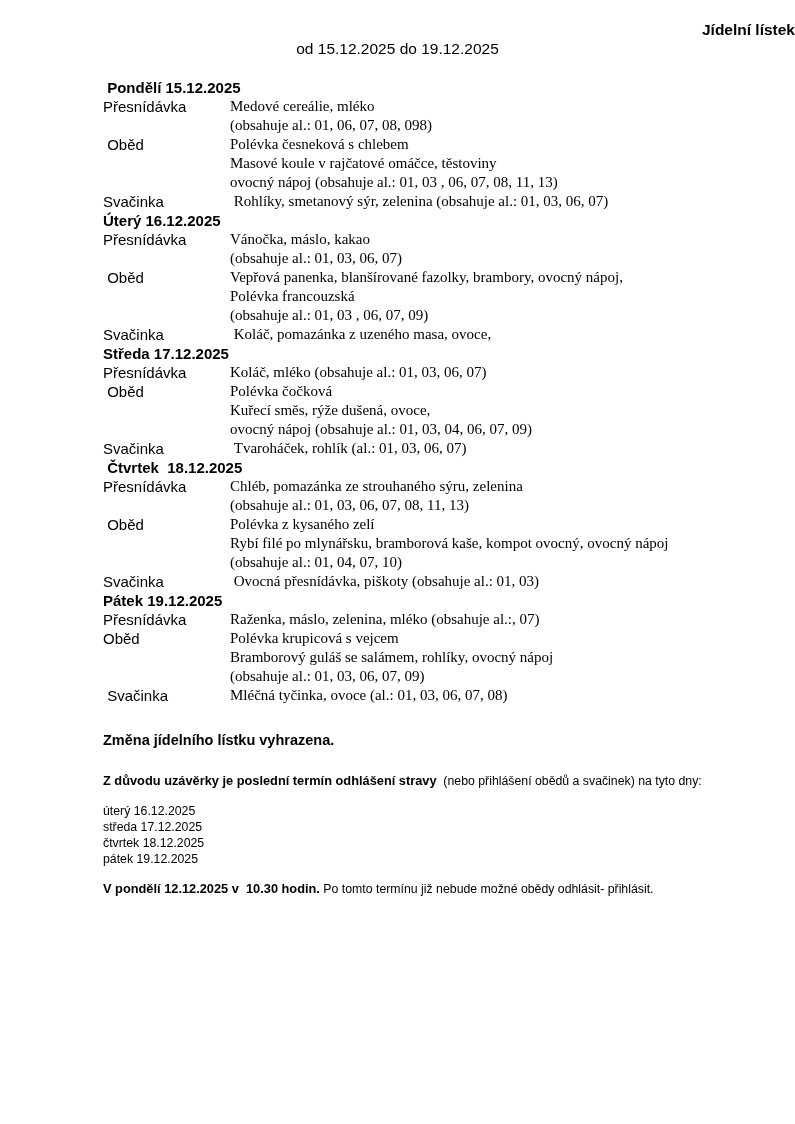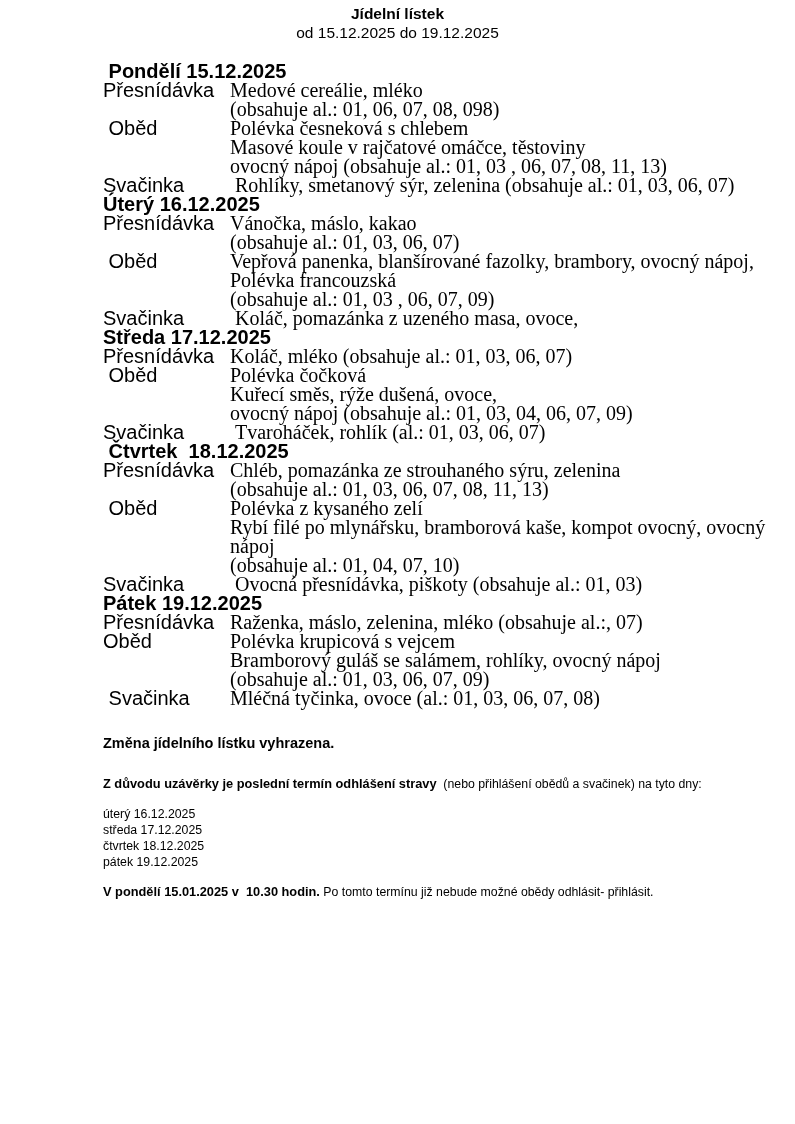--- a/index.html
+++ b/index.html
@@ -9,36 +9,36 @@
     color: #000000;
   }
   .page {
     position: relative;
     width: 795px;
     height: 1124px;
     background: #ffffff;
     overflow: hidden;
   }
   .doc-title {
-    padding-top: 4px;
-    text-align: center;
+    padding-top: 20px;
+    text-align: right;
     font-size: 15.5px;
     font-weight: bold;
     line-height: 19px;
     white-space: pre-wrap;
   }
   .doc-subtitle {
     text-align: center;
     font-size: 15.5px;
     line-height: 19px;
     white-space: pre-wrap;
   }
   .menu {
     margin: 20px 0 6px 103px;
-    font-size: 20px;
+    font-size: 15px;
     line-height: 19px;
   }
   .day-header {
     font-weight: bold;
     white-space: pre-wrap;
   }
   .meal-row {
     display: flex;
     align-items: flex-start;
   }
@@ -199,14 +199,14 @@
 
   <div class="deadline-note"><span class="bold-part">Z důvodu uzávěrky je poslední termín odhlášení stravy</span><span>  (nebo přihlášení obědů a svačinek) na tyto dny:</span></div>
 
   <div class="deadline-days">
       <div class="deadline-day">úterý 16.12.2025</div>
       <div class="deadline-day">středa 17.12.2025</div>
       <div class="deadline-day">čtvrtek 18.12.2025</div>
       <div class="deadline-day">pátek 19.12.2025</div>
     </div>
 
-  <div class="final-note"><span class="bold-part">V pondělí 15.01.2025 v  10.30 hodin.</span><span> Po tomto termínu již nebude možné obědy odhlásit- přihlásit.</span></div>
+  <div class="final-note"><span class="bold-part">V pondělí 12.12.2025 v  10.30 hodin.</span><span> Po tomto termínu již nebude možné obědy odhlásit- přihlásit.</span></div>
 </div>
 
 </body></html>

